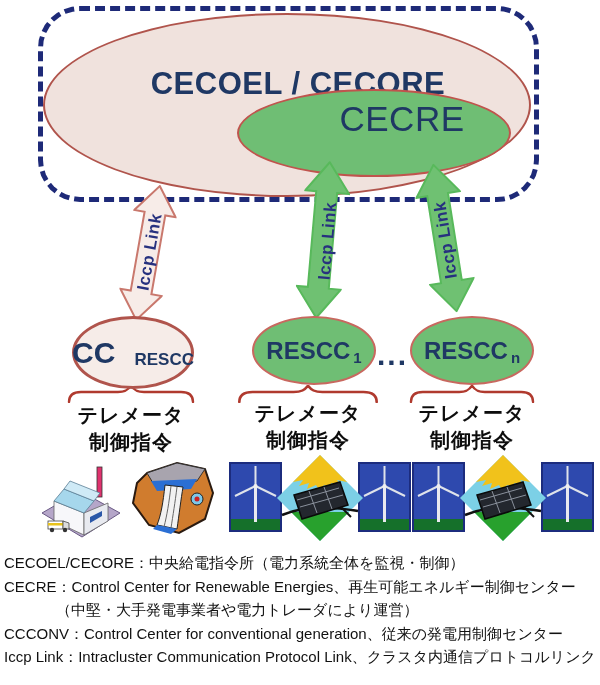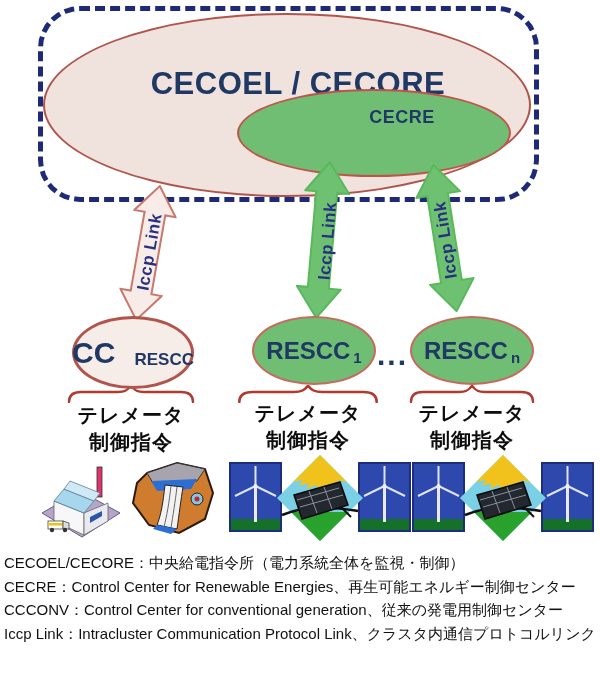--- a/index.html
+++ b/index.html
@@ -20,22 +20,22 @@
   .main-ellipse .title{
     position:absolute;left:0;right:0;top:43px;text-align:center;
     font-weight:bold;font-size:31px;color:#1f3864;padding-left:22px;letter-spacing:0.5px;margin-top:8px;
   }
   .cecre-ellipse{
     position:absolute;left:237px;top:89px;width:274px;height:88px;
     background:#6fbe74;border:2px solid #c0544d;border-radius:50%;
     box-sizing:border-box;z-index:3;
   }
   .cecre-ellipse .title{
-    position:absolute;left:0;right:0;top:16px;text-align:center;
-    font-weight:bold;font-size:18px;color:#1f3864;padding-left:56px;letter-spacing:0.5px;
+    position:absolute;left:0;right:0;top:8px;text-align:center;
+    font-weight:normal;font-size:35px;color:#1f3864;padding-left:56px;letter-spacing:0.5px;
   }
   .arrow{position:absolute;z-index:4;}
   .link-label{
     position:absolute;z-index:5;white-space:nowrap;
     font-weight:bold;font-size:17px;color:#27317f;letter-spacing:0.5px;
   }
   .node{
     position:absolute;border-radius:50%;box-sizing:border-box;z-index:4;
     display:flex;align-items:center;justify-content:center;color:#1f3864;
   }
@@ -219,17 +219,18 @@
       <line x1="26.5" y1="24" x2="26.5" y2="4" stroke="#dfe3ea" stroke-width="2"></line>
       <line x1="26.5" y1="24" x2="6" y2="34" stroke="#dfe3ea" stroke-width="2"></line>
       <line x1="26.5" y1="24" x2="47" y2="34" stroke="#dfe3ea" stroke-width="2"></line>
       <circle cx="26.5" cy="24" r="2" fill="#f0f0f0"></circle>
     </svg>
   </div>
 
   <div class="legend">
     <div class="line">CECOEL/CECORE：中央給電指令所（電力系統全体を監視・制御）</div>
     <div class="line">CECRE：Control Center for Renewable Energies、再生可能エネルギー制御センター</div>
+    <div class="line indent">（中堅・大手発電事業者や電力トレーダにより運営）</div>
     <div class="line">CCCONV：Control Center for conventional generation、従来の発電用制御センター</div>
     <div class="line">Iccp Link：Intracluster Communication Protocol Link、クラスタ内通信プロトコルリンク</div>
   </div>
 
 </div>
 
 </body></html>

